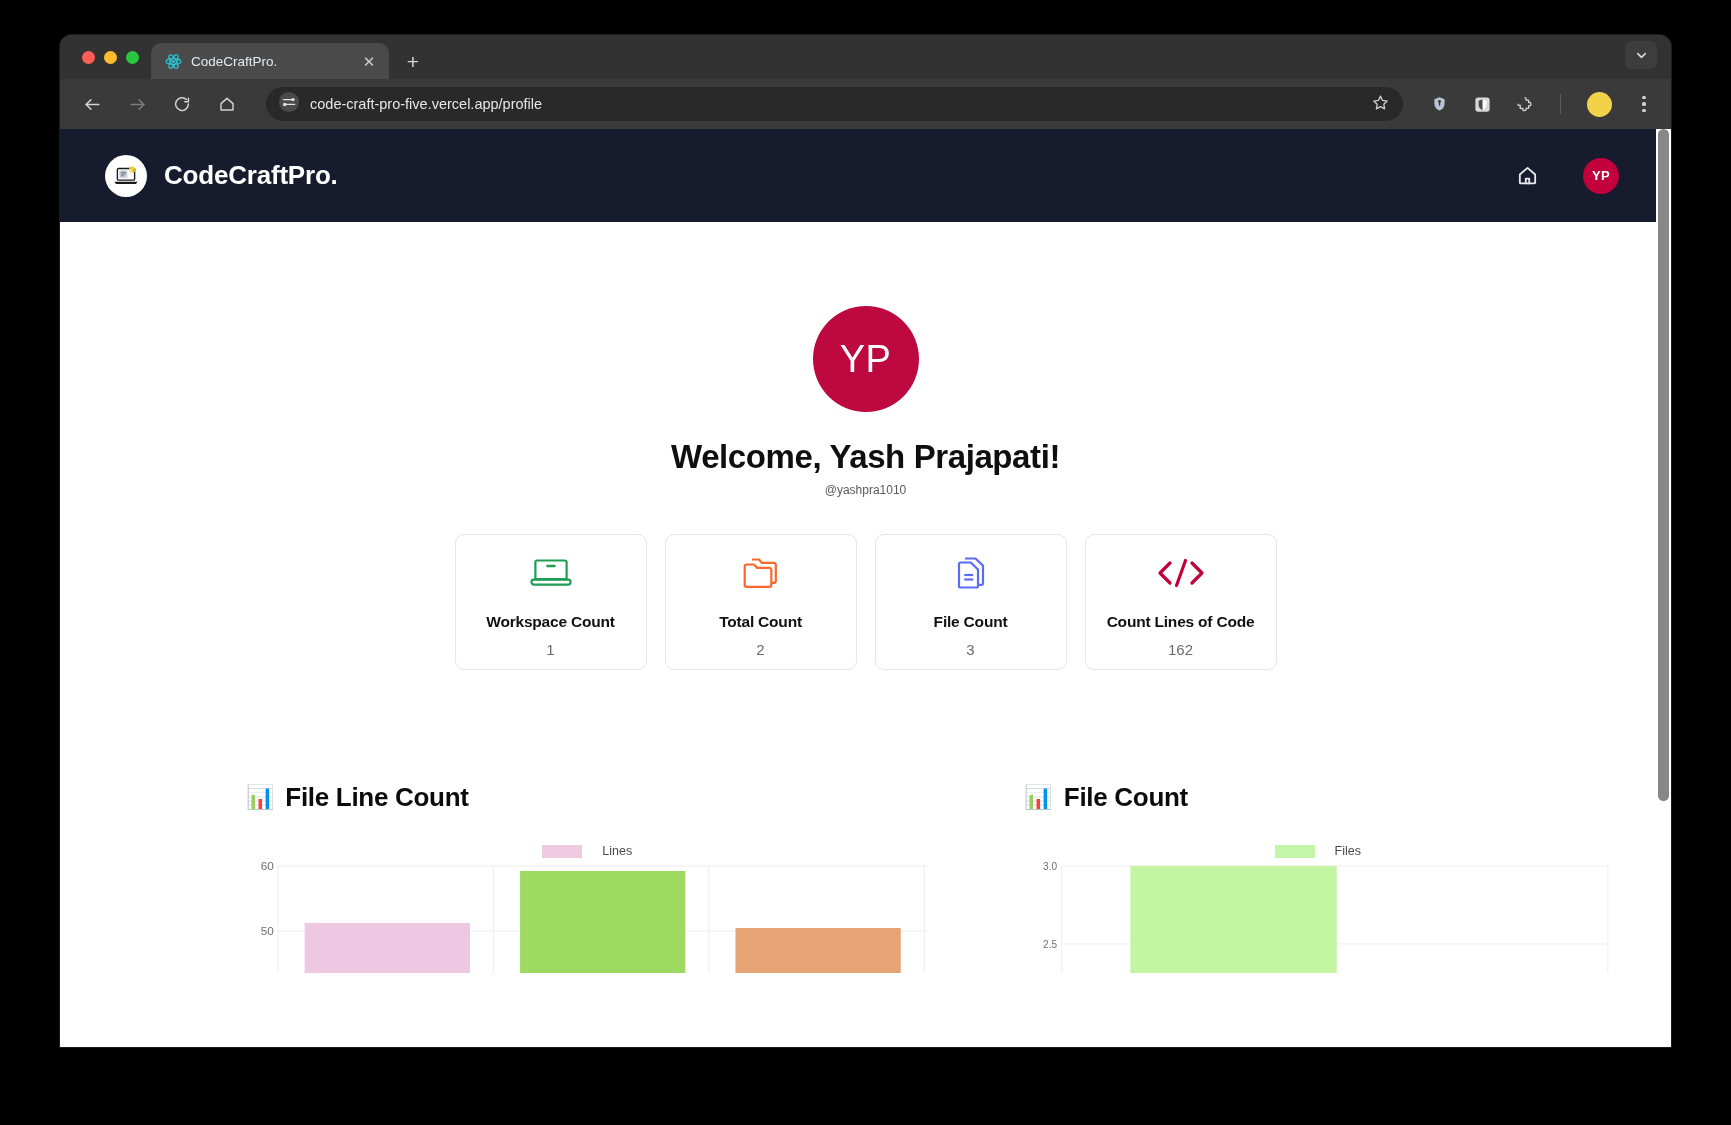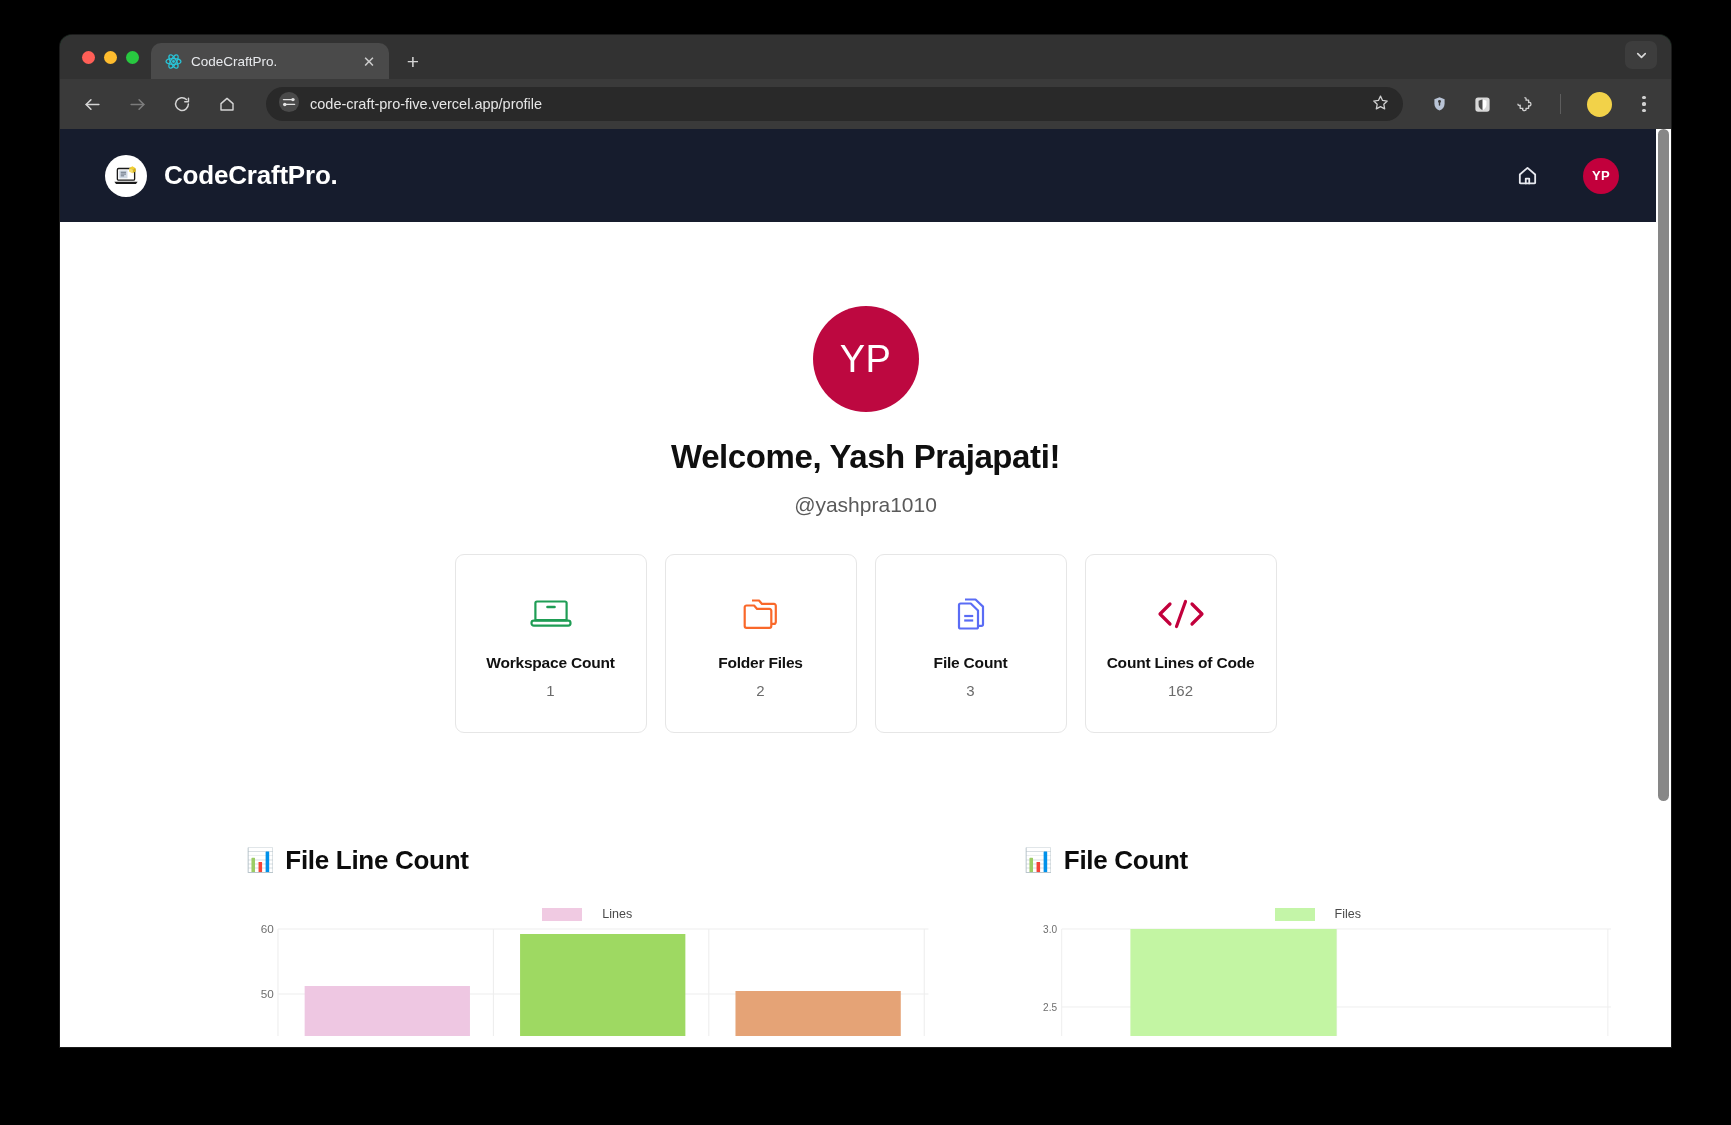--- a/index.html
+++ b/index.html
@@ -209,35 +209,35 @@
     letter-spacing: 0.5px;
   }
   #welcome-title {
     margin-top: 26px;
     font-size: 33px;
     font-weight: 700;
     color: #0f0f0f;
     letter-spacing: -0.4px;
   }
   #profile-handle {
-    margin-top: 17px;
-    font-size: 21px;
+    margin-top: 7px;
+    font-size: 12px;
     color: #5a5a5a;
   }
 
   
   #stats-row {
     margin-top: 37px;
     display: flex;
     justify-content: center;
     gap: 18px;
   }
   .stat-card {
     width: 192px;
-    height: 179px;
+    height: 136px;
     border: 1px solid #e6e6e6;
     border-radius: 9px;
     background: #fff;
     display: flex; flex-direction: column;
     align-items: center; justify-content: center;
     gap: 0;
   }
   .stat-icon { height: 52px; display: flex; align-items: center; justify-content: center; }
   .stat-label {
     margin-top: 14px;
@@ -456,21 +456,21 @@
           <div class="stat-value">1</div>
         </div>
 
         <div class="stat-card">
           <div class="stat-icon">
             <svg viewBox="0 0 48 40" width="48" height="40" fill="none" stroke="#f9682a" stroke-width="2.2" stroke-linejoin="round">
               <path d="M15 6.5h7l3 3.4h12a1.8 1.8 0 0 1 1.8 1.8v16.4a1.8 1.8 0 0 1-1.8 1.8H20"></path>
               <path d="M9.5 11.5h7.6l3 3.4h12.4a1.8 1.8 0 0 1 1.8 1.8v15.4a1.8 1.8 0 0 1-1.8 1.8H9.5a1.8 1.8 0 0 1-1.8-1.8V13.3a1.8 1.8 0 0 1 1.8-1.8z" fill="#fff"></path>
             </svg>
           </div>
-          <div class="stat-label">Folder Files</div>
+          <div class="stat-label">Total Count</div>
           <div class="stat-value">2</div>
         </div>
 
         <div class="stat-card">
           <div class="stat-icon">
             <svg viewBox="0 0 48 40" width="48" height="40" fill="none" stroke="#5a6cf5" stroke-width="2.2" stroke-linejoin="round">
               <path d="M18 5.5h10.5L36 12.6v17.6a1.6 1.6 0 0 1-1.6 1.6H22"></path>
               <path d="M13.6 9.5h10.2l7.2 7v16.4a1.6 1.6 0 0 1-1.6 1.6H13.6a1.6 1.6 0 0 1-1.6-1.6V11.1a1.6 1.6 0 0 1 1.6-1.6z" fill="#fff"></path>
               <line x1="17.2" y1="22" x2="26.2" y2="22"></line>
               <line x1="17.2" y1="26.5" x2="26.2" y2="26.5"></line>

